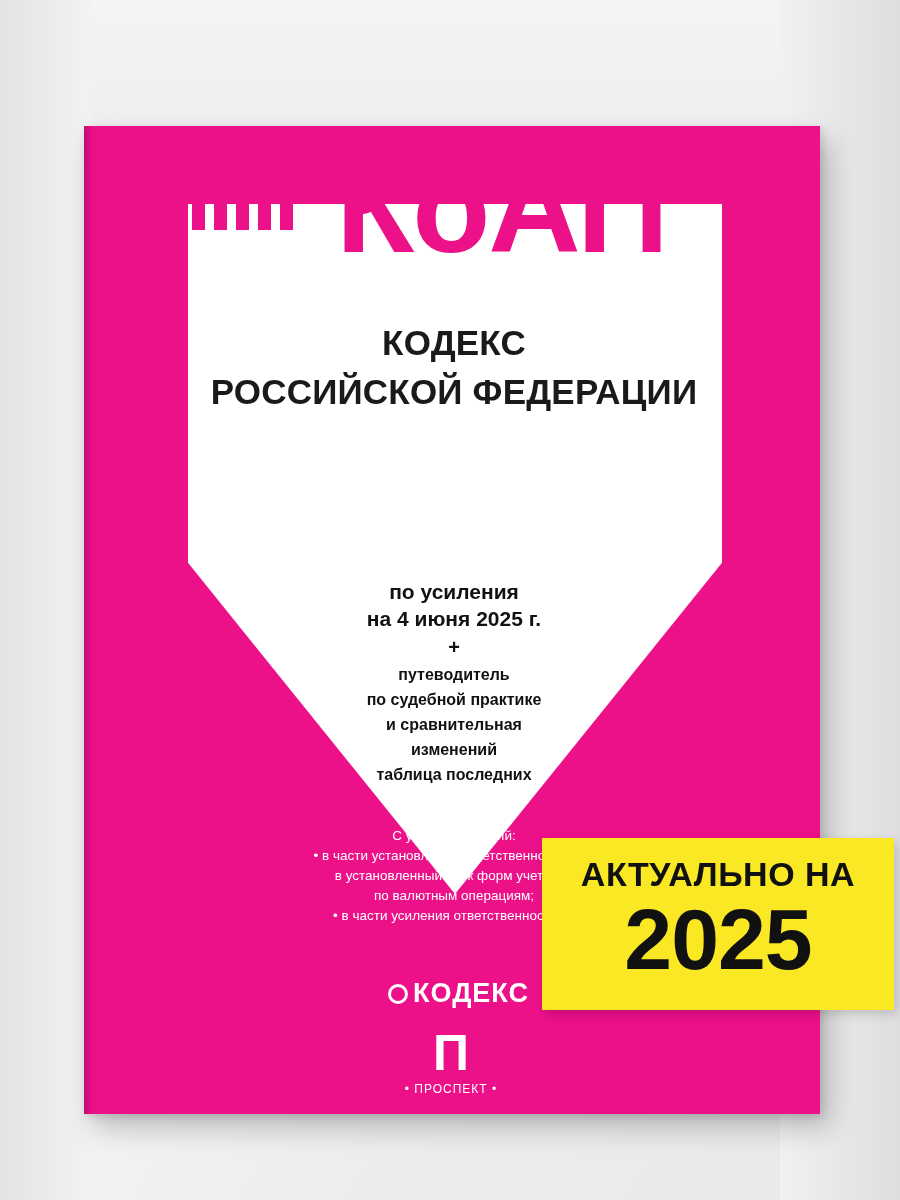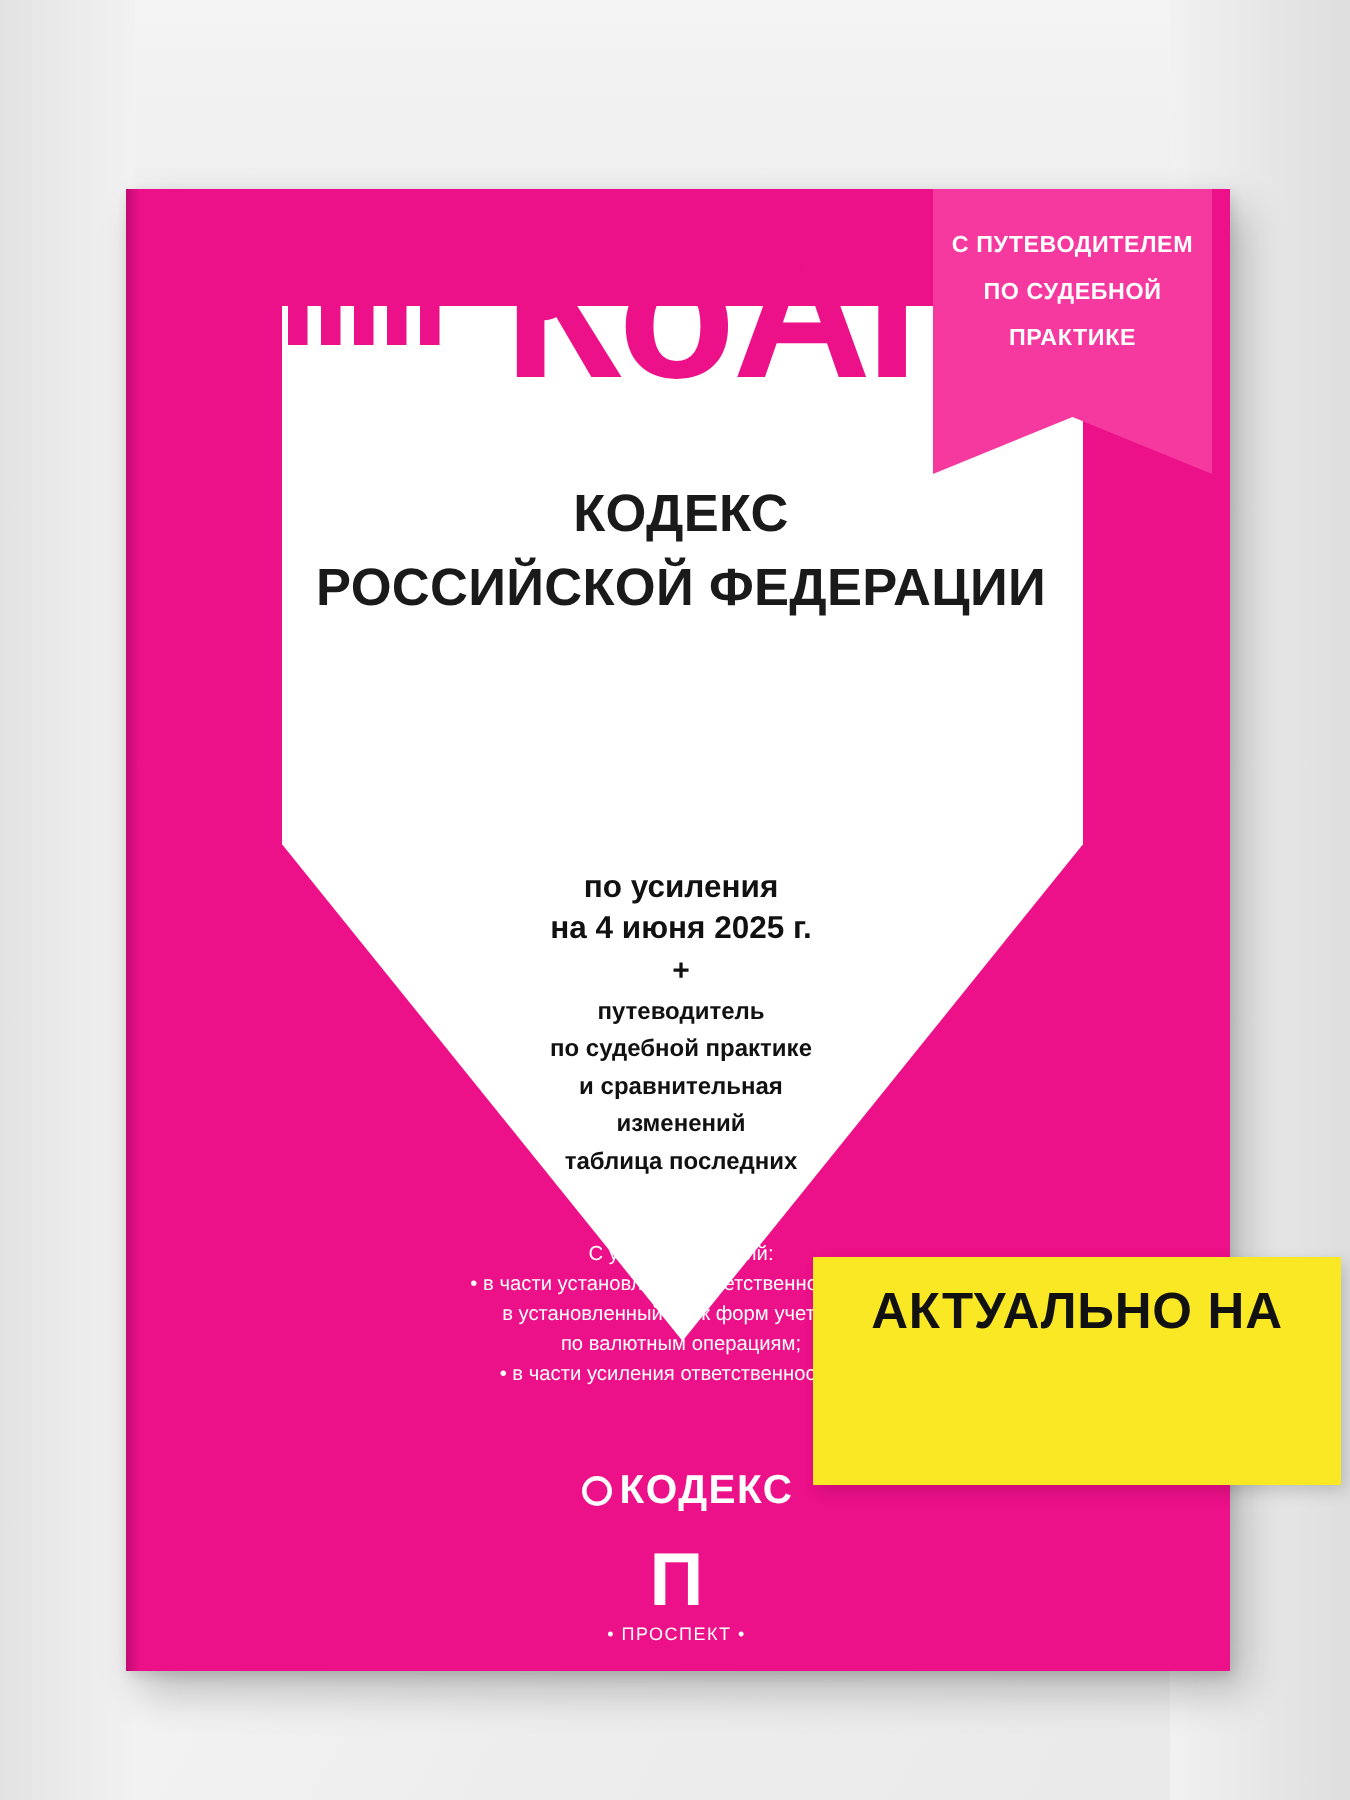--- a/index.html
+++ b/index.html
@@ -220,21 +220,21 @@
     letter-spacing: 1px;
     margin-top: 2px;
   }
 
   
   #sticker {
     position: absolute;
     left: 542px;
     top: 838px;
     width: 352px;
-    height: 152px;
+    height: 172px;
     background: #fbe825;
     box-shadow: 3px 4px 10px rgba(0,0,0,0.16);
     text-align: center;
     color: #111111;
   }
   #sticker .st-top {
     font-weight: bold;
     font-size: 34px;
     line-height: 40px;
     letter-spacing: 0.5px;
@@ -265,26 +265,20 @@
       <div id="koap-bars">
         <i></i>
           <i></i>
           <i></i>
           <i></i>
           <i></i>
       </div>
       <div id="koap-text">КоАП</div>
     </div>
 
-    <div id="ribbon">
-      <div class="rb-pad"></div>
-      <div class="rb-line">С ПУТЕВОДИТЕЛЕМ</div>
-      <div class="rb-line">ПО СУДЕБНОЙ</div>
-      <div class="rb-line">ПРАКТИКЕ</div>
-    </div>
 
     <div id="title-block">
       <div class="t-line">КОДЕКС</div>
       <div class="t-line">РОССИЙСКОЙ ФЕДЕРАЦИИ</div>
     </div>
 
     <div id="status-block">
       <div class="s-strong">по усиления</div>
       <div class="s-strong">на 4 июня 2025 г.</div>
       <div class="s-plus">+</div>
@@ -309,15 +303,16 @@
     </div>
 
     <div id="prospekt">
       <div class="p-glyph">П</div>
       <div class="p-text">• ПРОСПЕКТ •</div>
     </div>
   </div>
 
   <div id="sticker">
     <div class="st-top">АКТУАЛЬНО НА</div>
+    <div class="st-year">2025</div>
   </div>
 
 </div>
 
 </body></html>

